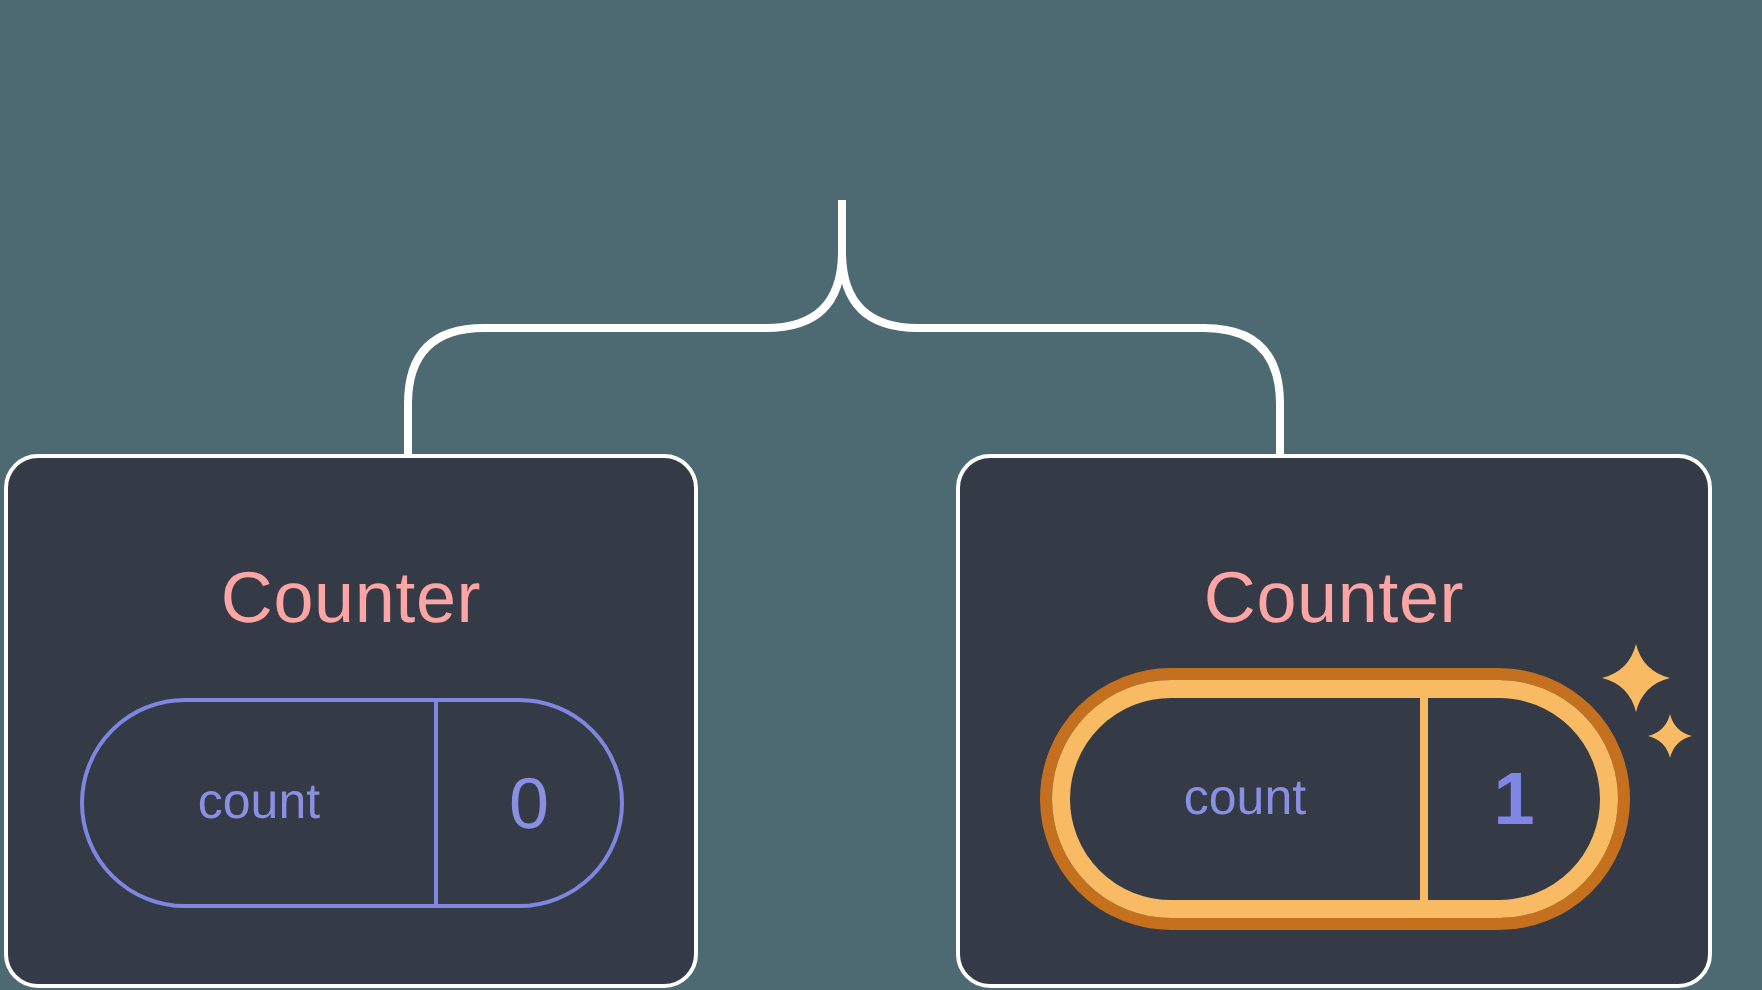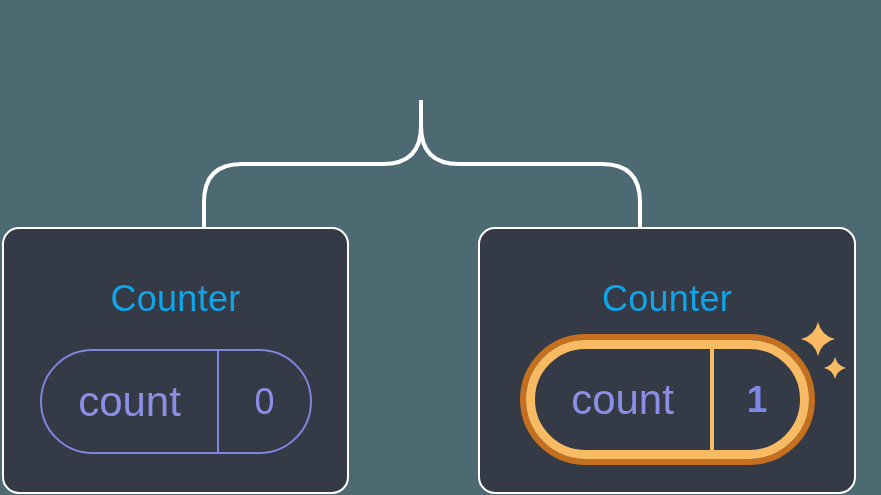--- a/index.html
+++ b/index.html
@@ -38,21 +38,21 @@
   }
   .card {
     border-radius: 17px;
   }
   .card-left  { left: 2px;   top: 227px; width: 347px; height: 267px; }
   .card-right { left: 478px; top: 227px; width: 378px; height: 267px; }
   .card-title {
     position: absolute; left: 0; top: 276px;
     width: 100%;
     text-align: center;
-    color: #0ea5e9;
+    color: #fca5a5;
     font-size: 36px;
     font-weight: 500;
     letter-spacing: 0.3px;
   }
   .card .card-title { top: 49px; } 
   
   .pill {
     position: absolute;
     box-sizing: border-box;
     border: 2px solid #7E86DF;
@@ -61,21 +61,21 @@
     align-items: stretch;
   }
   .pill-left {
     left: 36px; top: 120px;
     width: 272px; height: 105px;
   }
   .pill-key {
     width: 175px;
     display: flex; align-items: center; justify-content: center;
     color: #8A8FE3;
-    font-size: 42px;
+    font-size: 25px;
   }
   .pill-val {
     flex: 1;
     display: flex; align-items: center; justify-content: center;
     color: #8A8FE3;
     font-size: 36px;
     border-left: 2px solid #7E86DF;
   }
   
   .glow-outer {

